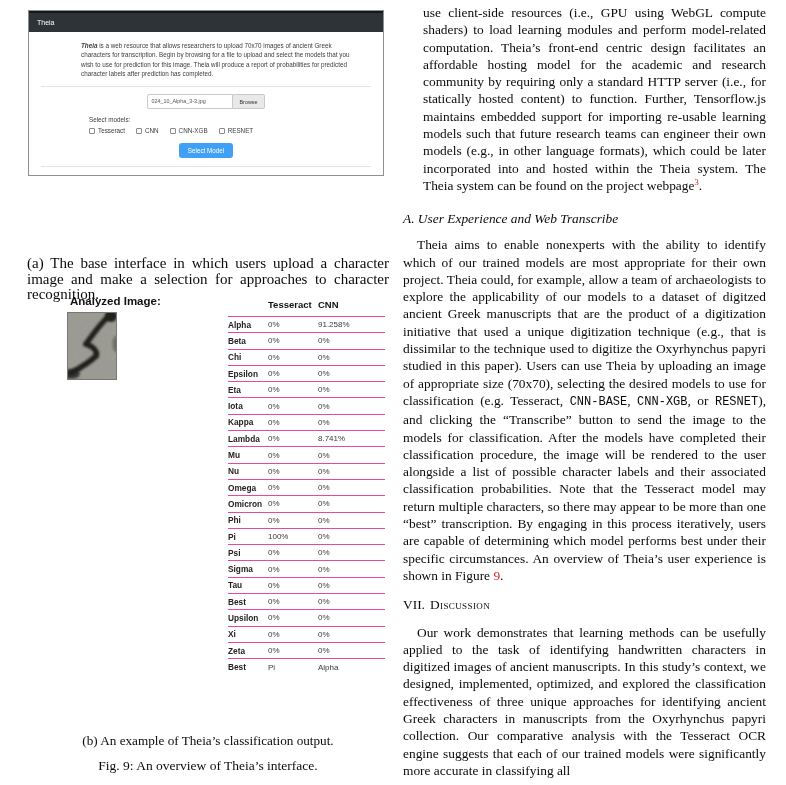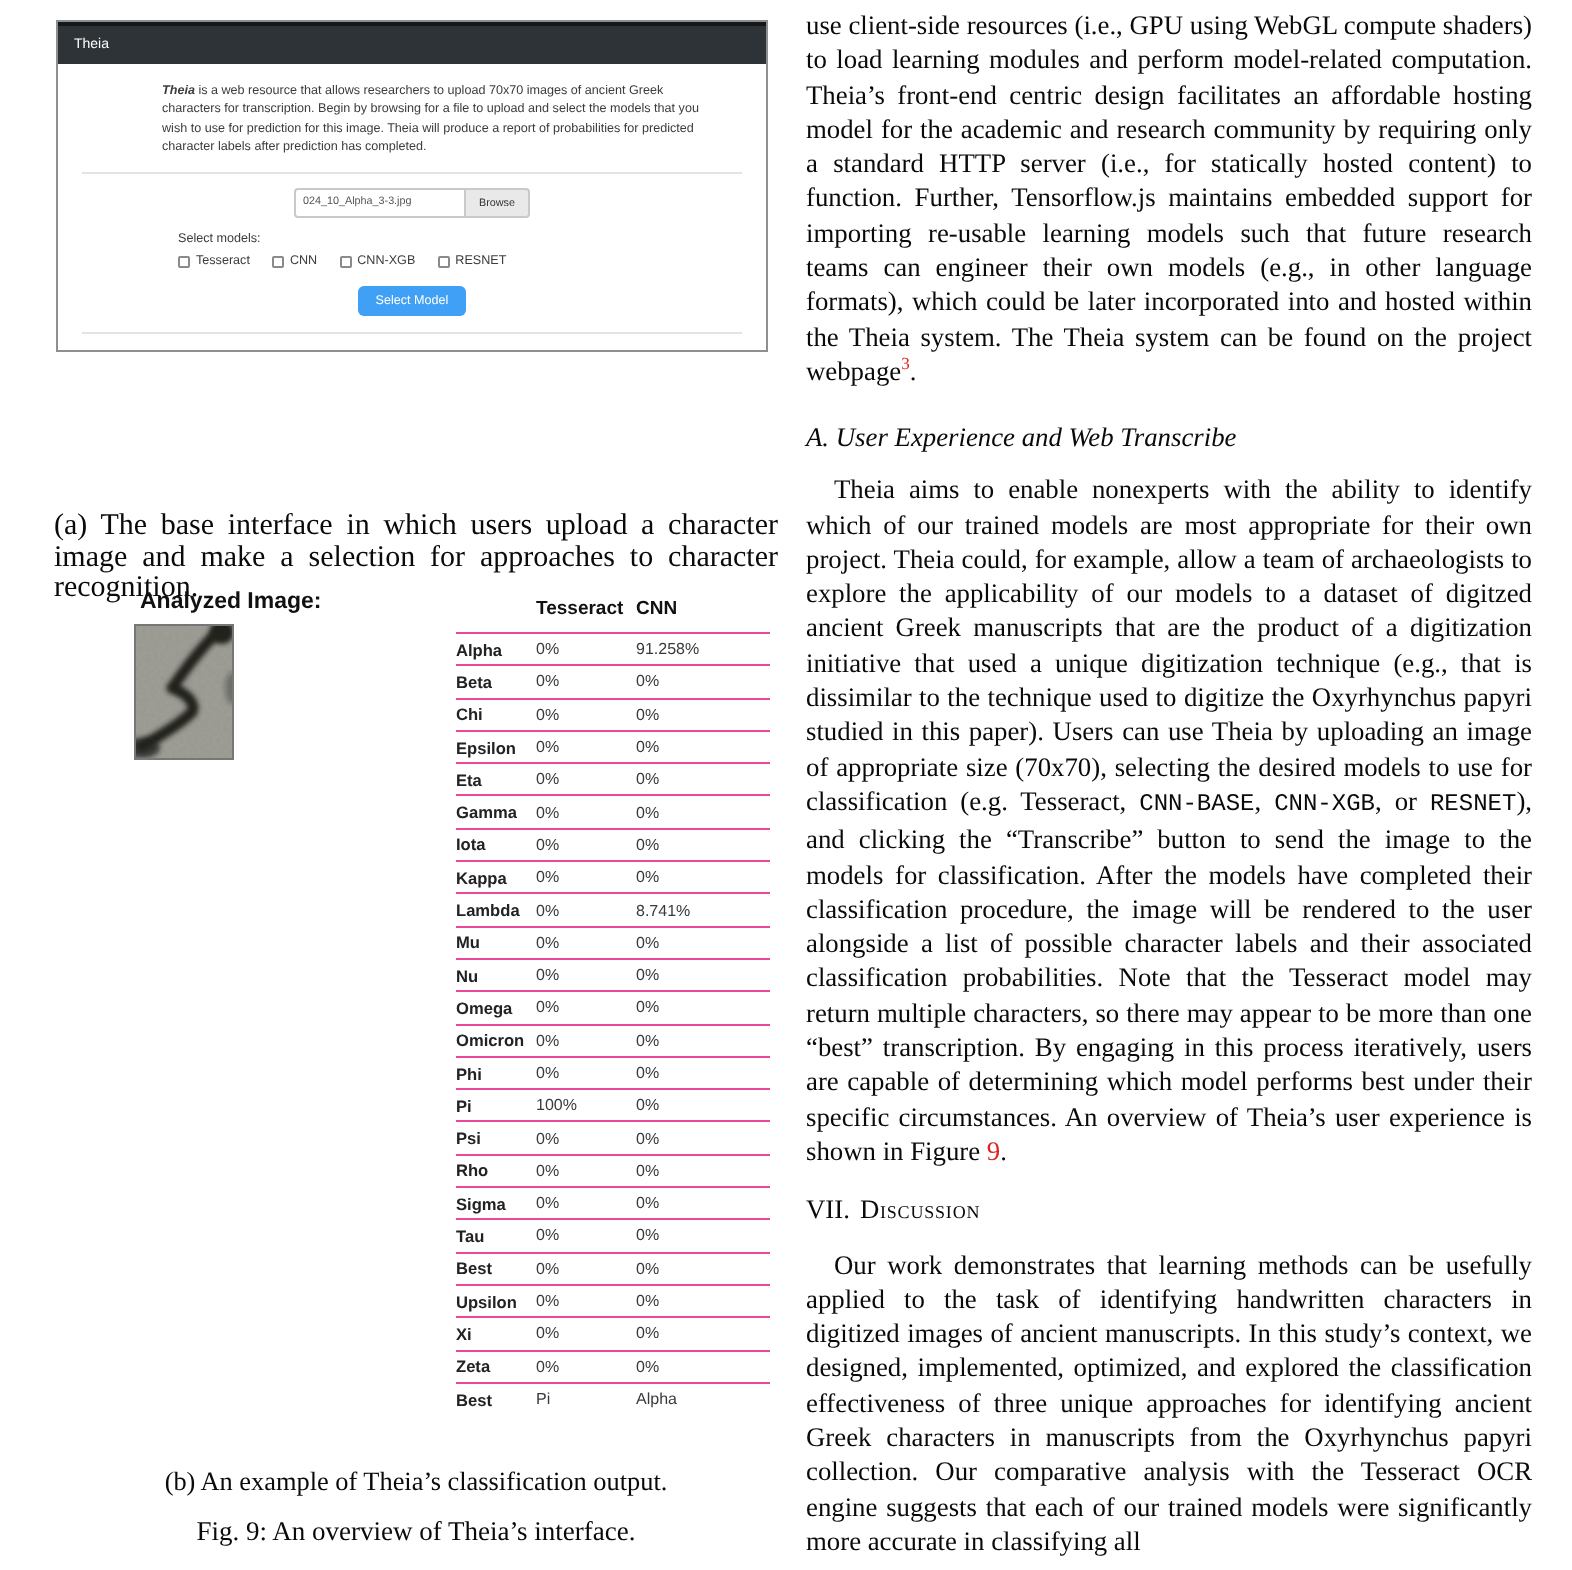--- a/index.html
+++ b/index.html
@@ -46,21 +46,21 @@
   .results tbody th { font-size:8.3px; font-weight:bold; text-align:left; color:#222; }
   .results tbody td { font-size:8px; color:#3a3a3a; text-align:left; }
 
   .cap-b   { position:absolute; left:27px; top:733px; width:362px; text-align:center; font-size:13.2px; }
   .fig-cap { position:absolute; left:27px; top:758px; width:362px; text-align:center; font-size:13.5px; }
 
   
   .text-col { position:absolute; left:403px; top:4px; width:363px; font-size:13.4px; line-height:17.3px;
               text-align:justify; }
   .para { text-indent:14px; }
-  .para.noindent { text-indent:0; }
+  .para.noindent { text-indent:0;margin-left:20px; }
   .subheading { font-style:italic; font-weight:normal; font-size:13.4px; line-height:17px;
                 margin:16px 0 9px; text-align:left; }
   .section-heading { font-weight:normal; font-size:13.4px; text-align:left; margin:12px 0 10px; }
   .section-heading .sc { font-variant:small-caps; letter-spacing:0.4px; margin-left:5px; }
   .mono { font-family:"Liberation Mono", monospace; font-size:12px; }
   .ref { color:var(--ref-red, #dd2222); }
   .ref-sup { color:var(--ref-red, #dd2222); vertical-align:super; font-size:8.5px; line-height:0; }
 </style>
 </head>
 <body>
@@ -163,25 +163,20 @@
         <th>Epsilon</th>
         <td>0%</td>
         <td>0%</td>
       </tr>
       <tr>
         <th>Eta</th>
         <td>0%</td>
         <td>0%</td>
       </tr>
       <tr>
-        <th>Gamma</th>
-        <td>0%</td>
-        <td>0%</td>
-      </tr>
-      <tr>
         <th>Iota</th>
         <td>0%</td>
         <td>0%</td>
       </tr>
       <tr>
         <th>Kappa</th>
         <td>0%</td>
         <td>0%</td>
       </tr>
       <tr>
@@ -214,25 +209,20 @@
         <td>0%</td>
         <td>0%</td>
       </tr>
       <tr>
         <th>Pi</th>
         <td>100%</td>
         <td>0%</td>
       </tr>
       <tr>
         <th>Psi</th>
-        <td>0%</td>
-        <td>0%</td>
-      </tr>
-      <tr>
-        <th>Rho</th>
         <td>0%</td>
         <td>0%</td>
       </tr>
       <tr>
         <th>Sigma</th>
         <td>0%</td>
         <td>0%</td>
       </tr>
       <tr>
         <th>Tau</th>

